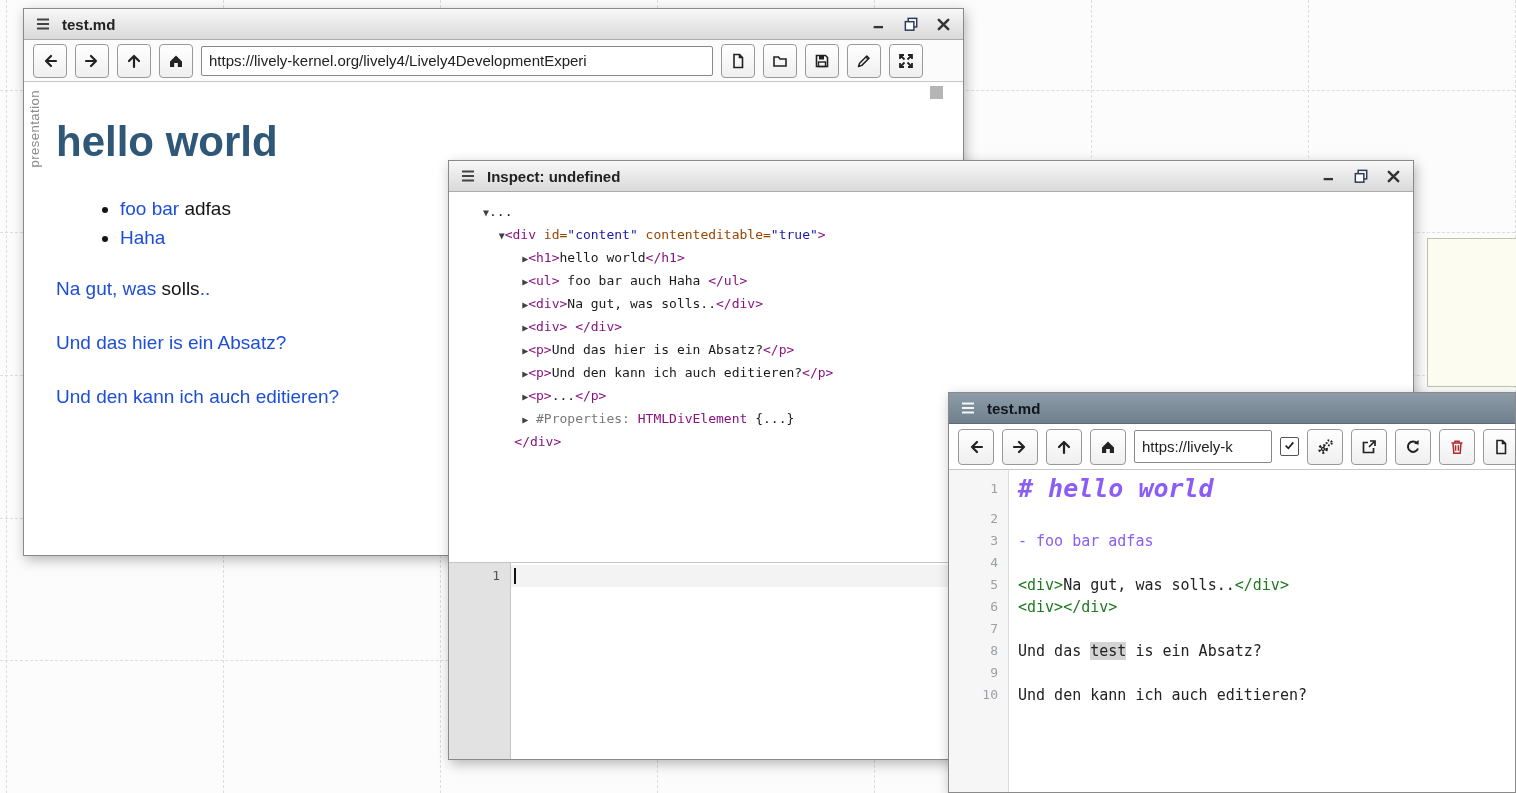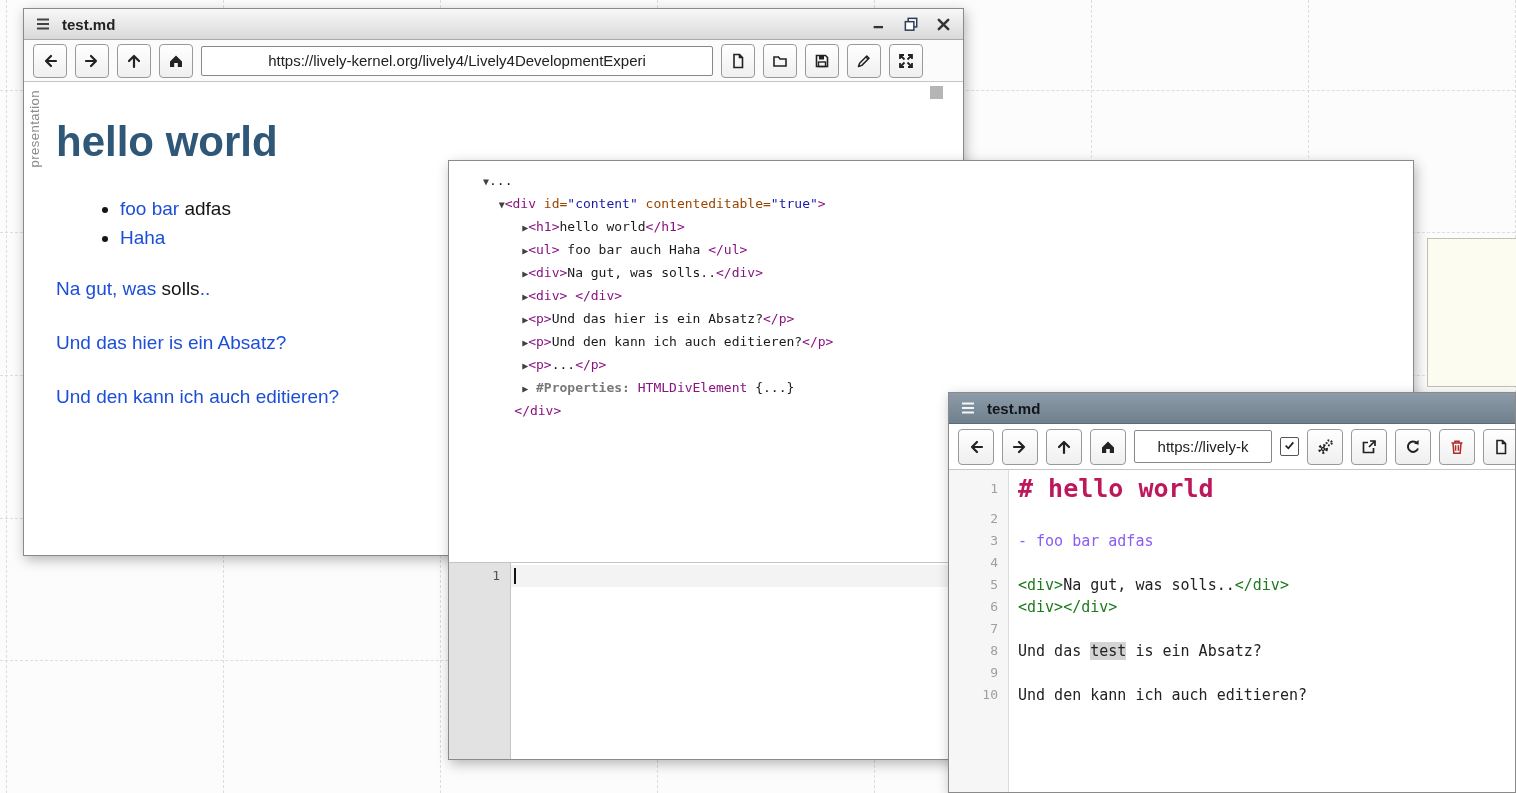--- a/index.html
+++ b/index.html
@@ -33,21 +33,21 @@
   .win1 .toolbar{height:42px;}
   .win3 .toolbar{height:46px;background:#fff;}
   .btns{display:inline-flex;gap:8px;}
   .tbtn{width:34px;height:34px;border:1px solid #999;border-radius:4px;
         background:linear-gradient(#fff,#efefef);display:inline-flex;align-items:center;justify-content:center;
         padding:0;color:#222;cursor:pointer;}
   .win3 .tbtn{width:36px;height:36px;}
   .tbtn .icn{display:inline-flex;}
   .tbtn[data-name="trash-button"]{color:#b22a2a;}
   .url-input{height:30px;border:1px solid #888;border-radius:2px;background:#fff;
-             font-family:"Liberation Sans",sans-serif;font-size:15px;color:#222;padding:0 7px;box-sizing:border-box;text-align:center;}
+             font-family:"Liberation Sans",sans-serif;font-size:15px;color:#222;padding:0 7px;box-sizing:border-box;}
   .w1url{width:512px;}
   .w3url{width:138px;height:33px;}
   .checkbox{width:17px;height:17px;border:1.5px solid #555;border-radius:2px;background:#fff;
             display:inline-flex;align-items:center;justify-content:center;color:#222;cursor:pointer;flex:none;}
 
   
   .win1-content{flex:1;position:relative;background:#fff;overflow:hidden;
                 padding:26px 30px 0 32px;box-sizing:border-box;color:#141414;}
   .resize-square{position:absolute;top:4px;right:20px;width:13px;height:13px;background:#b5b5b5;}
   .v-label{position:absolute;left:3px;top:8px;writing-mode:vertical-rl;transform:rotate(180deg);
@@ -61,42 +61,42 @@
 
   
   .win2-content{flex:1;position:relative;background:#fff;overflow:hidden;}
   .insp-tree{padding:9px 0 0 34px;font-family:"DejaVu Sans Mono",monospace;font-size:13px;line-height:22px;}
   .insp-line{white-space:pre;}
   .i-arrow{color:#404040;font-size:10px;}
   .i-plain{color:#1a1a1a;}
   .i-tag{color:#881280;}
   .i-attr{color:#994500;}
   .i-val{color:#1a1aa6;}
-  .i-prop{color:#787878;font-weight:bold;}
+  .i-prop{color:#787878;}
   .i-cls{color:#881280;margin-top:16px;}
   .insp-editor{position:absolute;left:0;right:0;bottom:0;height:196px;border-top:1px solid #c5c5c5;display:flex;}
   .insp-gutter{width:62px;flex:none;background:#e2e2e2;border-right:1px solid #c5c5c5;text-align:right;
                padding:2px 10px 0 0;box-sizing:border-box;font-family:"DejaVu Sans Mono",monospace;
                font-size:13px;line-height:22px;color:#555;}
   .insp-textarea{flex:1;position:relative;background:#fff;}
   .insp-activeline{height:22px;margin-top:2px;background:#f3f3f3;}
   .cursor{position:absolute;left:3px;top:5px;width:2px;height:16px;background:#111;}
 
   
   .ed-area{flex:1;display:flex;flex-direction:column;overflow:hidden;background:#fff;}
   .ed-row{display:flex;flex:none;}
   .ed-row.fill{flex:1;}
   .ed-num{width:60px;flex:none;text-align:right;padding-right:10px;box-sizing:border-box;
           color:#9aa0a6;background:#f6f6f6;border-right:1px solid #dcdcdc;
           font-family:"DejaVu Sans Mono",monospace;font-size:13px;line-height:22px;}
   .ed-code{flex:1;padding-left:9px;font-family:"DejaVu Sans Mono",monospace;font-size:15px;line-height:22px;
            white-space:pre;color:#222;overflow:hidden;}
   .ed-row.big .ed-code{font-size:25px;line-height:38px;font-weight:bold;}
   .ed-row.big .ed-num{line-height:38px;}
-  .e-h{color:#be185d;}
+  .e-h{color:#8b5cf6;font-style:italic;}
   .e-li{color:#8b5cf6;}
   .e-tag{color:#1d7a1d;}
   .e-plain{color:#222;}
   .e-hl{background:#d4d4d4;color:#222;}
 </style>
 </head>
 <body>
 
 <div class="stage" data-name="desktop">
   <div id="grid" data-name="desktop-grid">
@@ -226,20 +226,46 @@
         </ul>
       <div data-name="markdown-paragraphs">
           <p data-name="paragraph"><span class="s-t" data-name="text-segment">Na gut, was </span><span class="s-sp" data-name="text-segment">solls</span><span class="s-t" data-name="text-segment">..</span></p>
           <p data-name="paragraph"><span class="s-t" data-name="text-segment">Und das hier is ein Absatz?</span></p>
           <p data-name="paragraph"><span class="s-t" data-name="text-segment">Und den kann ich auch editieren?</span></p>
         </div>
     </div>
   </section>
 
   <section class="window win2" data-name="window-inspector">
+    <div class="titlebar" data-name="titlebar">
+      <span class="menu-btn" data-name="menu-icon">
+          <svg width="18" height="18" viewBox="0 0 18 18" aria-hidden="true">
+            <path d="M3 4.5h12M3 9h12M3 13.5h12" stroke="currentColor" stroke-width="2" fill="none"></path>
+          </svg>
+        </span>
+      <span class="title" data-name="window-title">Inspect: undefined</span>
+      <span class="win-controls" data-name="window-controls">
+        <span class="wctl" data-name="minimize-icon">
+            <svg width="16" height="16" viewBox="0 0 18 18" aria-hidden="true">
+              <path d="M3 12.5 H13.5" stroke="currentColor" stroke-width="2.6"></path>
+            </svg>
+          </span>
+        <span class="wctl restore" data-name="maximize-icon">
+            <svg width="17" height="17" viewBox="0 0 18 18" aria-hidden="true">
+              <rect x="5.5" y="2.5" width="9" height="9" fill="#fff" stroke="currentColor" stroke-width="1.6"></rect>
+              <rect x="2.5" y="6" width="9" height="9" fill="#fff" stroke="currentColor" stroke-width="1.6"></rect>
+            </svg>
+          </span>
+        <span class="wctl" data-name="close-icon">
+            <svg width="17" height="17" viewBox="0 0 18 18" aria-hidden="true">
+              <path d="M4 4 L14 14 M14 4 L4 14" stroke="currentColor" stroke-width="2.6" stroke-linecap="round"></path>
+            </svg>
+          </span>
+      </span>
+    </div>
     <div class="win2-content" data-name="inspector-content">
       <div class="insp-tree" data-name="inspector-tree">
           <div class="insp-line" data-name="dom-tree-node"><span class="i-arrow" data-name="text-segment">▼</span><span class="i-plain" data-name="text-segment">...</span></div>
           <div class="insp-line" data-name="dom-tree-node"><span class="i-plain" data-name="text-segment">  </span><span class="i-arrow" data-name="text-segment">▼</span><span class="i-tag" data-name="text-segment">&lt;div </span><span class="i-attr" data-name="text-segment">id=</span><span class="i-val" data-name="text-segment">"content"</span><span class="i-attr" data-name="text-segment"> contenteditable=</span><span class="i-val" data-name="text-segment">"true"</span><span class="i-tag" data-name="text-segment">&gt;</span></div>
           <div class="insp-line" data-name="dom-tree-node"><span class="i-plain" data-name="text-segment">     </span><span class="i-arrow" data-name="text-segment">▶</span><span class="i-tag" data-name="text-segment">&lt;h1&gt;</span><span class="i-plain" data-name="text-segment">hello world</span><span class="i-tag" data-name="text-segment">&lt;/h1&gt;</span></div>
           <div class="insp-line" data-name="dom-tree-node"><span class="i-plain" data-name="text-segment">     </span><span class="i-arrow" data-name="text-segment">▶</span><span class="i-tag" data-name="text-segment">&lt;ul&gt;</span><span class="i-plain" data-name="text-segment"> foo bar auch Haha </span><span class="i-tag" data-name="text-segment">&lt;/ul&gt;</span></div>
           <div class="insp-line" data-name="dom-tree-node"><span class="i-plain" data-name="text-segment">     </span><span class="i-arrow" data-name="text-segment">▶</span><span class="i-tag" data-name="text-segment">&lt;div&gt;</span><span class="i-plain" data-name="text-segment">Na gut, was solls..</span><span class="i-tag" data-name="text-segment">&lt;/div&gt;</span></div>
           <div class="insp-line" data-name="dom-tree-node"><span class="i-plain" data-name="text-segment">     </span><span class="i-arrow" data-name="text-segment">▶</span><span class="i-tag" data-name="text-segment">&lt;div&gt;</span><span class="i-plain" data-name="text-segment"> </span><span class="i-tag" data-name="text-segment">&lt;/div&gt;</span></div>
           <div class="insp-line" data-name="dom-tree-node"><span class="i-plain" data-name="text-segment">     </span><span class="i-arrow" data-name="text-segment">▶</span><span class="i-tag" data-name="text-segment">&lt;p&gt;</span><span class="i-plain" data-name="text-segment">Und das hier is ein Absatz?</span><span class="i-tag" data-name="text-segment">&lt;/p&gt;</span></div>
           <div class="insp-line" data-name="dom-tree-node"><span class="i-plain" data-name="text-segment">     </span><span class="i-arrow" data-name="text-segment">▶</span><span class="i-tag" data-name="text-segment">&lt;p&gt;</span><span class="i-plain" data-name="text-segment">Und den kann ich auch editieren?</span><span class="i-tag" data-name="text-segment">&lt;/p&gt;</span></div>

